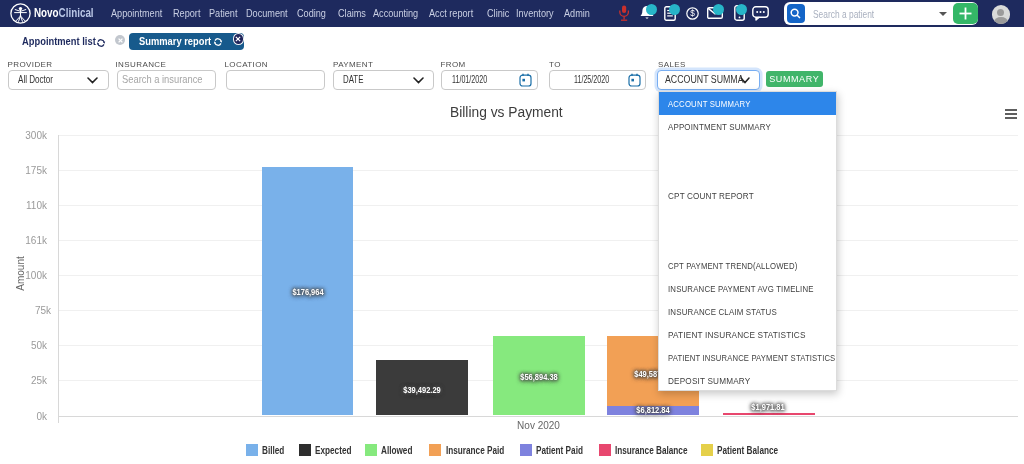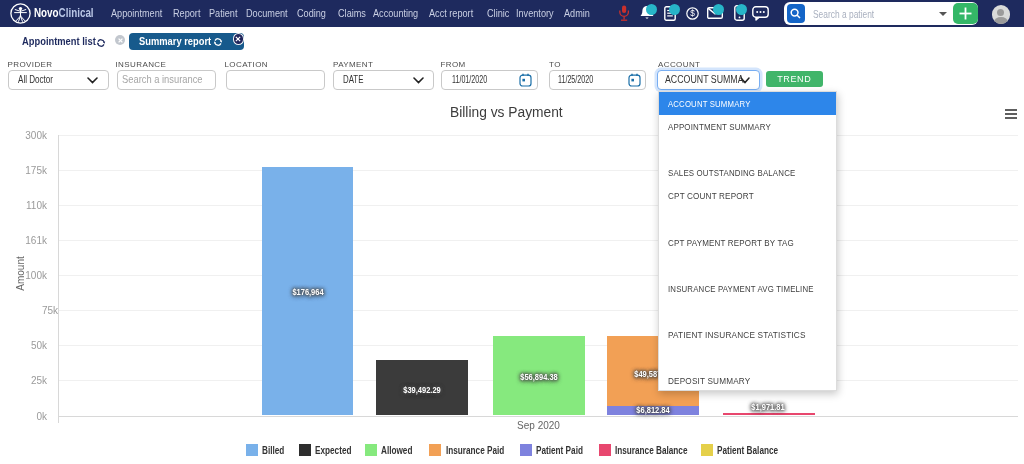--- a/index.html
+++ b/index.html
@@ -159,24 +159,24 @@
 <div class="fbox" style="left:7.5px;width:101px;padding-left:9px"><span class="sx" style="transform:scaleX(.77)">All Doctor</span></div>
 <div class="flabel" style="left:115.5px">INSURANCE</div>
 <div class="fbox" style="left:117px;width:99px;padding-left:4px"><span class="ph sx" style="transform:scaleX(.89)">Search a insurance</span></div>
 <div class="flabel" style="left:224.5px">LOCATION</div>
 <div class="fbox" style="left:225.5px;width:99px"></div>
 <div class="flabel" style="left:333px">PAYMENT</div>
 <div class="fbox" style="left:333px;width:100.5px;padding-left:8.5px"><span class="sx" style="transform:scaleX(.75)">DATE</span></div>
 <div class="flabel" style="left:440.5px">FROM</div>
 <div class="fbox" style="left:440.5px;width:97px;padding-left:10px"><span class="sx" style="transform:scaleX(.68)">11/01/2020</span></div>
 <div class="flabel" style="left:549px">TO</div>
-<div class="fbox" style="left:549px;width:97px;padding-left:8px"><span class="sx" style="transform:scaleX(.68)">11/25/2020</span></div>
-<div class="flabel" style="left:658px">ACCOUNT</div>
+<div class="fbox" style="left:549px;width:97px;padding-left:24px"><span class="sx" style="transform:scaleX(.68)">11/25/2020</span></div>
+<div class="flabel" style="left:658px">SALES</div>
 <div class="fbox" style="left:656.5px;width:103px;padding-left:7.5px;border:1px solid #78aef2;box-shadow:0 0 0 2.5px rgba(125,175,245,.33);font-size:10px"><span class="sx" style="transform:scaleX(.88)">ACCOUNT SUMMA</span></div>
-<div class="abs" style="left:765.5px;top:70.5px;width:57.5px;height:16px;background:#41b56a;border-radius:3px;color:#fff;font-size:9px;letter-spacing:.6px;text-align:center;line-height:16px">TREND</div>
+<div class="abs" style="left:765.5px;top:70.5px;width:57.5px;height:16px;background:#41b56a;border-radius:3px;color:#fff;font-size:9px;letter-spacing:.6px;text-align:center;line-height:16px">SUMMARY</div>
 
 <svg class="abs" style="left:87px;top:76.5px" width="11" height="7" viewBox="0 0 11 7">
     <path d="M1 1 L5.5 5.5 L10 1" fill="none" stroke="#222" stroke-width="1.6" stroke-linecap="round"></path>
   </svg>
 <svg class="abs" style="left:413px;top:76.5px" width="11" height="7" viewBox="0 0 11 7">
     <path d="M1 1 L5.5 5.5 L10 1" fill="none" stroke="#222" stroke-width="1.6" stroke-linecap="round"></path>
   </svg>
 <svg class="abs" style="left:740px;top:76.5px" width="10" height="7" viewBox="0 0 10 7">
     <path d="M1 1 L5 5.5 L9 1" fill="none" stroke="#222" stroke-width="1.5" stroke-linecap="round"></path>
   </svg>
@@ -205,41 +205,41 @@
 <div class="gline" style="top:345.4px"></div>
 <div class="gline" style="top:380.4px"></div>
 <div class="abs" style="left:57.5px;top:415.5px;width:960px;height:1px;background:#d8d8d8"></div>
 <div class="abs" style="left:57.5px;top:135px;width:1px;height:288px;background:#d8d8d8"></div>
 
 <div class="ylab" style="left:7px;top:130px">300k</div>
 <div class="ylab" style="left:7px;top:165px">175k</div>
 <div class="ylab" style="left:7px;top:200.2px">110k</div>
 <div class="ylab" style="left:7px;top:235.2px">161k</div>
 <div class="ylab" style="left:7px;top:270.3px">100k</div>
-<div class="ylab" style="left:18px;top:305.3px">75k</div>
+<div class="ylab" style="left:11px;top:305.3px">75k</div>
 <div class="ylab" style="left:7px;top:340.4px">50k</div>
 <div class="ylab" style="left:7px;top:375.4px">25k</div>
 <div class="ylab" style="left:7px;top:410.5px">0k</div>
 <div class="abs" style="left:3px;top:268px;font-size:10px;color:#666;transform:rotate(-90deg);transform-origin:center">Amount</div>
 
 <div class="bar" style="left:262px;top:167.4px;width:91.2px;height:248.1px;background:#79b1ea"></div>
 <div class="bar" style="left:376.4px;top:360.1px;width:91.7px;height:55.4px;background:#3b3b3b"></div>
 <div class="bar" style="left:493.4px;top:335.8px;width:91.4px;height:79.7px;background:#86e97e"></div>
 <div class="bar" style="left:607.2px;top:336.4px;width:92.1px;height:69.4px;background:#f2a055"></div>
 <div class="bar" style="left:607.2px;top:405.8px;width:92.1px;height:9.7px;background:#7e82de"></div>
 <div class="bar" style="left:723px;top:412.7px;width:91.5px;height:2.6px;background:#e8476e"></div>
 
 <div class="vlab" style="left:307.6px;top:292px">$176,964</div>
 <div class="vlab" style="left:422.2px;top:389.5px">$39,492.29</div>
 <div class="vlab" style="left:539.1px;top:377px">$56,894.38</div>
 <div class="vlab" style="left:653.2px;top:374px">$49,587.54</div>
 <div class="vlab" style="left:653.2px;top:410.1px">$6,812.84</div>
 <div class="vlab" style="left:768px;top:407px">$1,971.81</div>
 
-<div class="abs" style="left:508.5px;top:419.5px;width:60px;text-align:center;font-size:10px;color:#666">Sep 2020</div>
+<div class="abs" style="left:508.5px;top:419.5px;width:60px;text-align:center;font-size:10px;color:#666">Nov 2020</div>
 
 <div class="legsq" style="left:245.6px;background:#79b1ea"></div>
 <div class="leglab" style="left:261.7px">Billed</div>
 <div class="legsq" style="left:299px;background:#2e2e2e"></div>
 <div class="leglab" style="left:315.2px">Expected</div>
 <div class="legsq" style="left:365.3px;background:#86e97e"></div>
 <div class="leglab" style="left:381.4px">Allowed</div>
 <div class="legsq" style="left:429.3px;background:#f2a055"></div>
 <div class="leglab" style="left:445.5px">Insurance Paid</div>
 <div class="legsq" style="left:519.5px;background:#7e82de"></div>
@@ -249,19 +249,20 @@
 <div class="legsq" style="left:700.5px;background:#e5d04a"></div>
 <div class="leglab" style="left:716.6px">Patient Balance</div>
 
 <div class="abs" style="left:1004.5px;top:109px;width:12.5px;height:2px;background:#5f5f5f"></div>
 <div class="abs" style="left:1004.5px;top:113px;width:12.5px;height:2px;background:#5f5f5f"></div>
 <div class="abs" style="left:1004.5px;top:117px;width:12.5px;height:2px;background:#5f5f5f"></div>
 
 <div id="ddl">
   <div class="ddi" style="top:0;background:#2d86ea;color:#fff"><span style="transform:scaleX(0.818)">ACCOUNT SUMMARY</span></div>
   <div class="ddi" style="top:23.1px"><span style="transform:scaleX(0.835)">APPOINTMENT SUMMARY</span></div>
-  <div class="ddi" style="top:69.3px"><span style="transform:scaleX(0.829)">SALES OUTSTANDING BALANCE</span></div>
   <div class="ddi" style="top:92.4px"><span style="transform:scaleX(0.855)">CPT COUNT REPORT</span></div>
-  <div class="ddi" style="top:138.6px"><span style="transform:scaleX(0.844)">CPT PAYMENT REPORT BY TAG</span></div>
+  <div class="ddi" style="top:161.7px"><span style="transform:scaleX(0.814)">CPT PAYMENT TREND(ALLOWED)</span></div>
   <div class="ddi" style="top:184.8px"><span style="transform:scaleX(0.824)">INSURANCE PAYMENT AVG TIMELINE</span></div>
+  <div class="ddi" style="top:207.9px"><span style="transform:scaleX(0.833)">INSURANCE CLAIM STATUS</span></div>
   <div class="ddi" style="top:231px"><span style="transform:scaleX(0.866)">PATIENT INSURANCE STATISTICS</span></div>
+  <div class="ddi" style="top:254.1px"><span style="transform:scaleX(0.807)">PATIENT INSURANCE PAYMENT STATISTICS</span></div>
   <div class="ddi" style="top:277.2px"><span style="transform:scaleX(0.862)">DEPOSIT SUMMARY</span></div>
 </div>
 
 </body></html>

